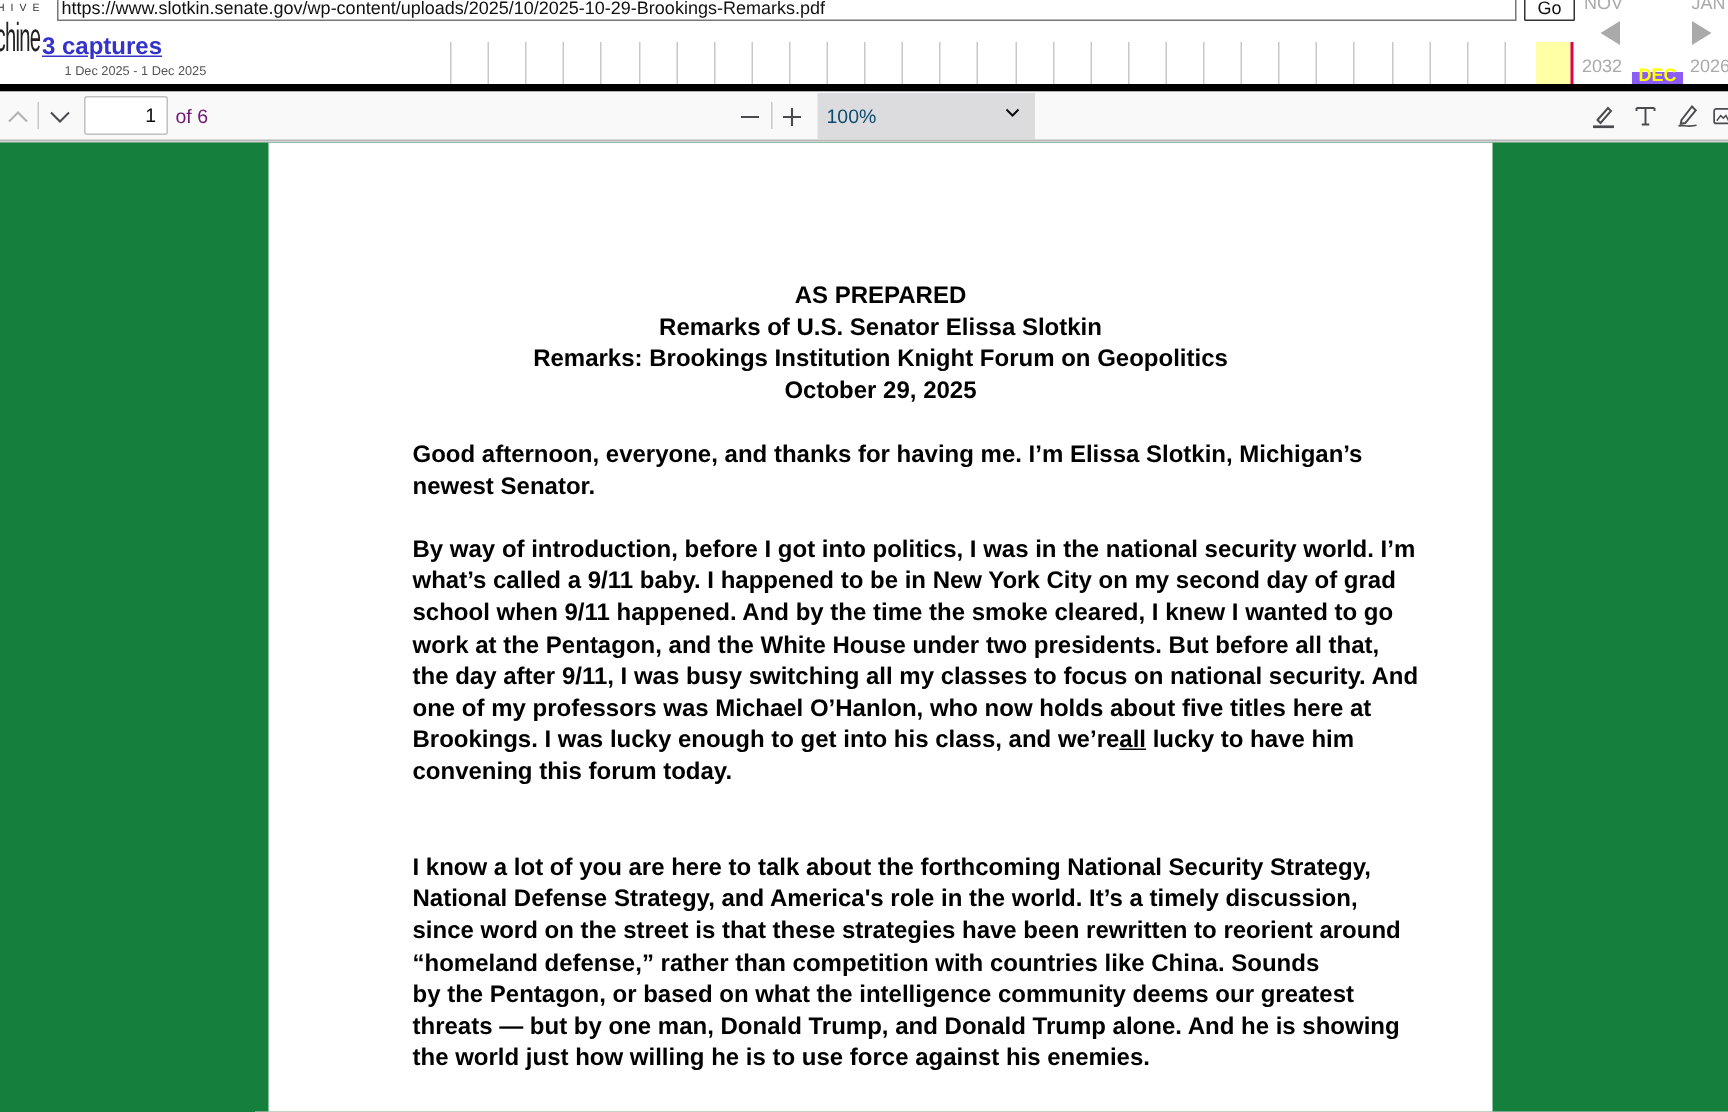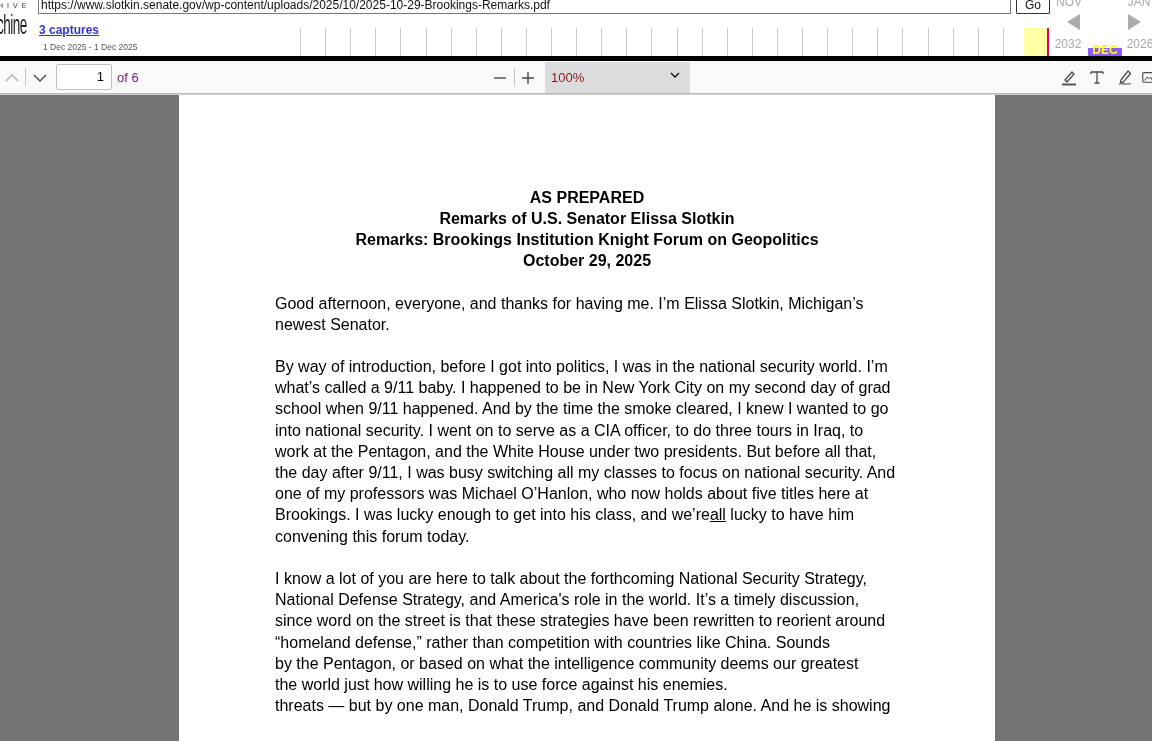--- a/index.html
+++ b/index.html
@@ -5,21 +5,21 @@
   * { box-sizing: border-box; margin: 0; padding: 0; }
   html, body { width: 1152px; height: 741px; overflow: hidden; background: #d1d1d1; font-family: "Liberation Sans", sans-serif; }
 
   
   #wb { position: absolute; left: 0; top: 0; width: 1152px; height: 56px; background: #fff; overflow: hidden; }
   #wb-bottom { position: absolute; left: 0; top: 56px; width: 1152px; height: 5px; background: #000; }
   .wb-logo-top { position: absolute; left: -2px; top: 2px; font-size: 7px; letter-spacing: 4px; color: #333; font-family: "Liberation Sans", sans-serif; }
   .wb-logo-main { position: absolute; left: -3px; top: 10px; font-size: 27px; font-family: "Liberation Sans Narrow", "Liberation Sans", sans-serif; color: #222; transform: scaleX(0.5); transform-origin: left top; letter-spacing: -1px; font-weight: 400; }
   .wb-url { position: absolute; left: 38px; top: -5px; width: 973px; height: 19px; border: 1px solid #777; background: #fff; font-size: 12px; color: #111; padding: 3px 2px 0 2px; line-height: 13px; white-space: nowrap; overflow: hidden; }
   .wb-go { position: absolute; left: 1016px; top: -5px; width: 34px; height: 19px; border: 1px solid #333; background: #fff; font-size: 12px; text-align: center; line-height: 19px; color: #111; border-radius: 1px; }
-  .wb-captures { position: absolute; left: 39px; top: 23px; font-size: 12px; font-weight: bold; color: #3333cc; text-decoration: underline; }
+  .wb-captures { position: absolute; left: 28px; top: 23px; font-size: 16px; font-weight: bold; color: #3333cc; text-decoration: underline; }
   .wb-range { position: absolute; left: 43px; top: 42px; font-size: 8.5px; color: #555; }
   .wb-spark { position: absolute; left: 296px; top: 28px; width: 752px; height: 28px; }
   .wb-tick { position: absolute; top: 0; width: 1px; height: 28px; background: #c8c8c8; }
   .wb-hl { position: absolute; left: 1024px; top: 28px; width: 24px; height: 28px; background: #ffffa5; }
   .wb-hl-line { position: absolute; left: 1047px; top: 28px; width: 2px; height: 28px; background: #e0005a; }
   .wb-month { position: absolute; top: -5px; font-size: 12px; color: #aaa; width: 34px; text-align: center; }
   .wb-cur { position: absolute; left: 1088px; top: 0; width: 34px; height: 56px; background: #8b5cf6; margin-top: 48px; }
   .wb-cur-mon { position: absolute; left: 0; top: -5px; width: 34px; text-align: center; color: #ff0; font-size: 12px; font-weight: bold; }
   .wb-cur-day { position: absolute; left: 0; top: 9px; width: 34px; text-align: center; color: #ff0; font-size: 22px; font-weight: bold; }
   .wb-cur-yr { position: absolute; left: 0; top: 37px; width: 34px; text-align: center; color: #ff0; font-size: 12px; font-weight: bold; }
@@ -28,29 +28,29 @@
   .wb-arrow.left { left: 1067px; border-right: 13px solid #aaa; }
   .wb-arrow.right { left: 1128px; border-left: 13px solid #aaa; }
 
   
   #pdfbar { position: absolute; left: 0; top: 61px; width: 1152px; height: 33px; background: #f9f9fa; border-bottom: 1px solid #b8b8b8; }
   .tb-btn { position: absolute; display: flex; align-items: center; justify-content: center; }
   .tb-sep { position: absolute; top: 7px; width: 1px; height: 18px; background: #c8c8c8; }
   .page-input { position: absolute; left: 56px; top: 3px; width: 56px; height: 26px; border: 1px solid #c0c0c0; border-radius: 2px; background: #fff; font-size: 13px; text-align: right; padding-right: 7px; line-height: 24px; color: #0c0c0d; font-family: "Liberation Sans", sans-serif; }
   .page-of { position: absolute; left: 117px; top: 9px; font-size: 13px; color: #701a75; }
   .zoom-select { position: absolute; left: 545px; top: 1px; width: 145px; height: 31px; background: #dcdcde; }
-  .zoom-val { position: absolute; left: 6px; top: 8px; font-size: 13px; color: #7f1d1d; }
+  .zoom-val { position: absolute; left: 6px; top: 8px; font-size: 13px; color: #0c4a6e; }
   .zoom-chev { position: absolute; right: 10px; top: 9px; }
 
   
-  #viewer { position: absolute; left: 0; top: 95px; width: 1152px; height: 646px; background: #737373; overflow: hidden; }
+  #viewer { position: absolute; left: 0; top: 95px; width: 1152px; height: 646px; background: #15803d; overflow: hidden; }
   #page { position: absolute; left: 179px; top: 0; width: 816px; height: 700px; background: #fff; }
   .heading { position: absolute; left: 0; width: 816px; text-align: center; font-weight: bold; font-size: 16px; color: #000; line-height: 21px; }
   .para { position: absolute; left: 96px; width: 640px; font-size: 16px; color: #000; line-height: 21.2px; }
-  .line { display: block; white-space: nowrap; }
+  .line { display: block; white-space: nowrap; font-weight: bold; }
   .ul { text-decoration: underline; }
 </style>
 </head>
 <body>
 
 <div id="wb">
   <div class="wb-logo-top">HIVE</div>
   <div class="wb-logo-main">chine</div>
 
   <div class="wb-url">https://www.slotkin.senate.gov/wp-content/uploads/2025/10/2025-10-29-Brookings-Remarks.pdf</div>
@@ -177,31 +177,30 @@
 
     <div class="para" style="top:198px;">
       <span class="line">Good afternoon, everyone, and thanks for having me. I’m Elissa Slotkin, Michigan’s</span>
       <span class="line">newest Senator.</span>
     </div>
 
     <div class="para" style="top:261px;">
       <span class="line">By way of introduction, before I got into politics, I was in the national security world. I’m</span>
       <span class="line">what’s called a 9/11 baby. I happened to be in New York City on my second day of grad</span>
       <span class="line">school when 9/11 happened. And by the time the smoke cleared, I knew I wanted to go</span>
-      <span class="line">into national security. I went on to serve as a CIA officer, to do three tours in Iraq, to</span>
       <span class="line">work at the Pentagon, and the White House under two presidents.  But before all that,</span>
       <span class="line">the day after 9/11, I was busy switching all my classes to focus on national security. And</span>
       <span class="line">one of my professors was Michael O’Hanlon, who now holds about five titles here at</span>
       <span class="line"><span>Brookings. I was lucky enough to get into his class, and we’re</span><span class="ul">all</span><span> lucky to have him</span></span>
       <span class="line">convening this forum today.</span>
     </div>
 
     <div class="para" style="top:473px;">
       <span class="line">I know a lot of you are here to talk about the forthcoming National Security Strategy,</span>
       <span class="line">National Defense Strategy, and America's role in the world. It’s a timely discussion,</span>
       <span class="line">since word on the street is that these strategies have been rewritten to reorient around</span>
       <span class="line">“homeland defense,” rather than competition with countries like China. Sounds</span>
       <span class="line">by the Pentagon, or based on what the intelligence community deems our greatest</span>
+      <span class="line">threats — but by one man, Donald Trump, and Donald Trump alone. And he is showing</span>
       <span class="line">the world just how willing he is to use force against his enemies.</span>
-      <span class="line">threats — but by one man, Donald Trump, and Donald Trump alone. And he is showing</span>
     </div>
   </div>
 </div>
 
 </body></html>

